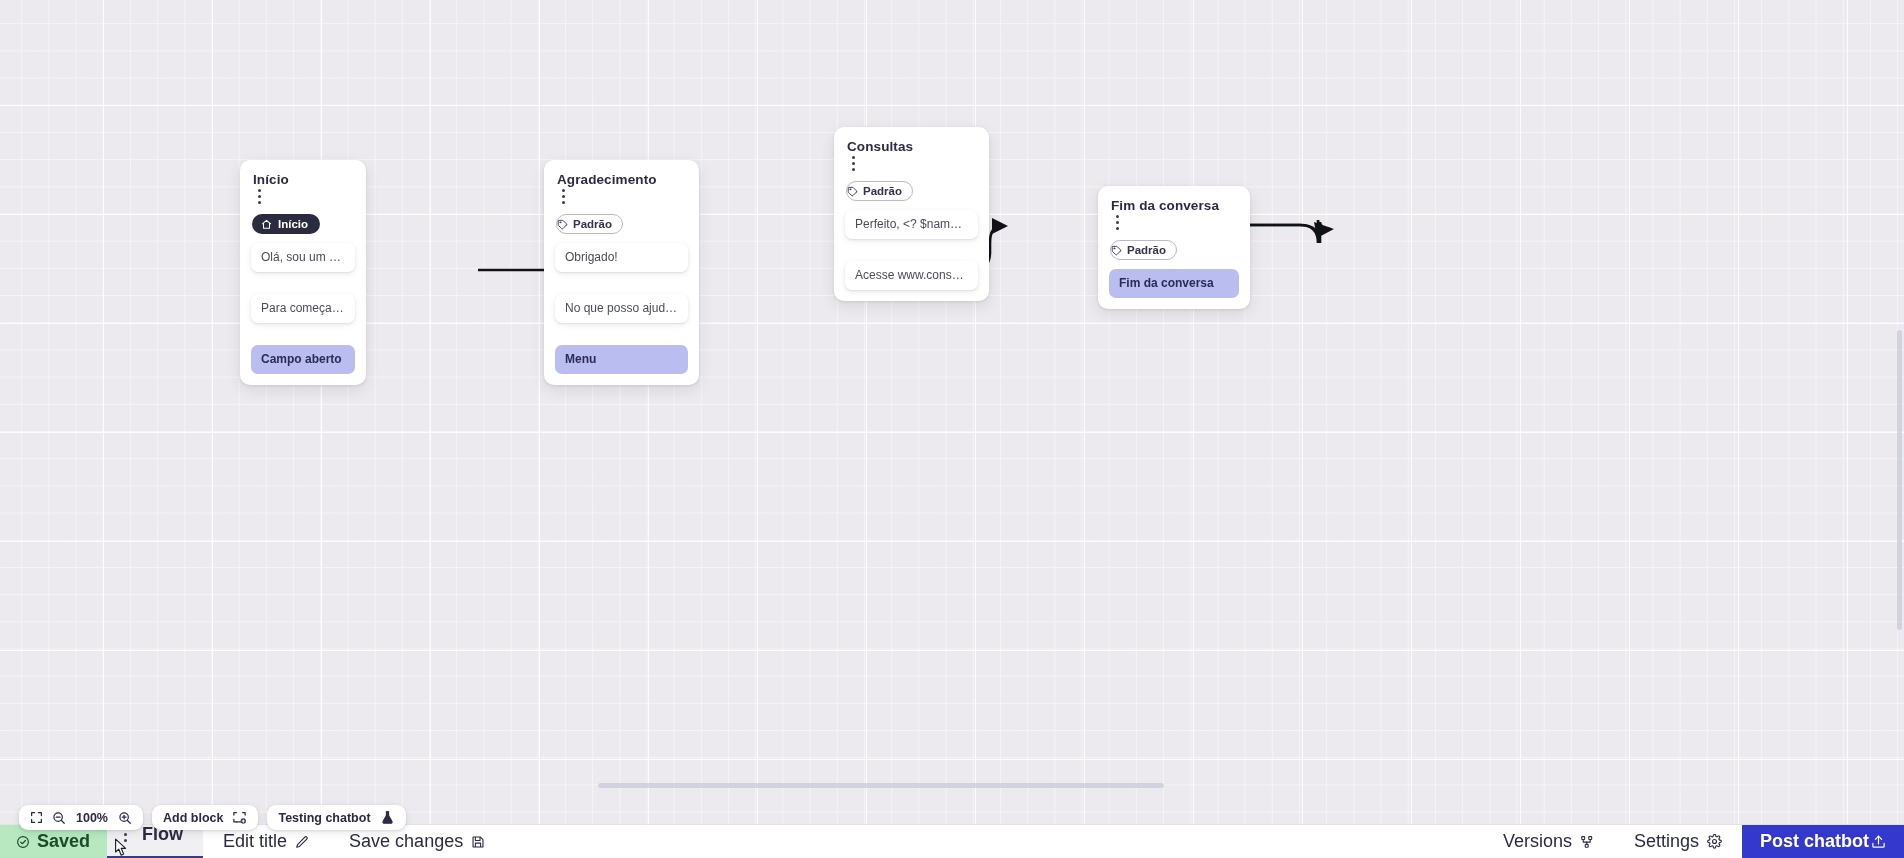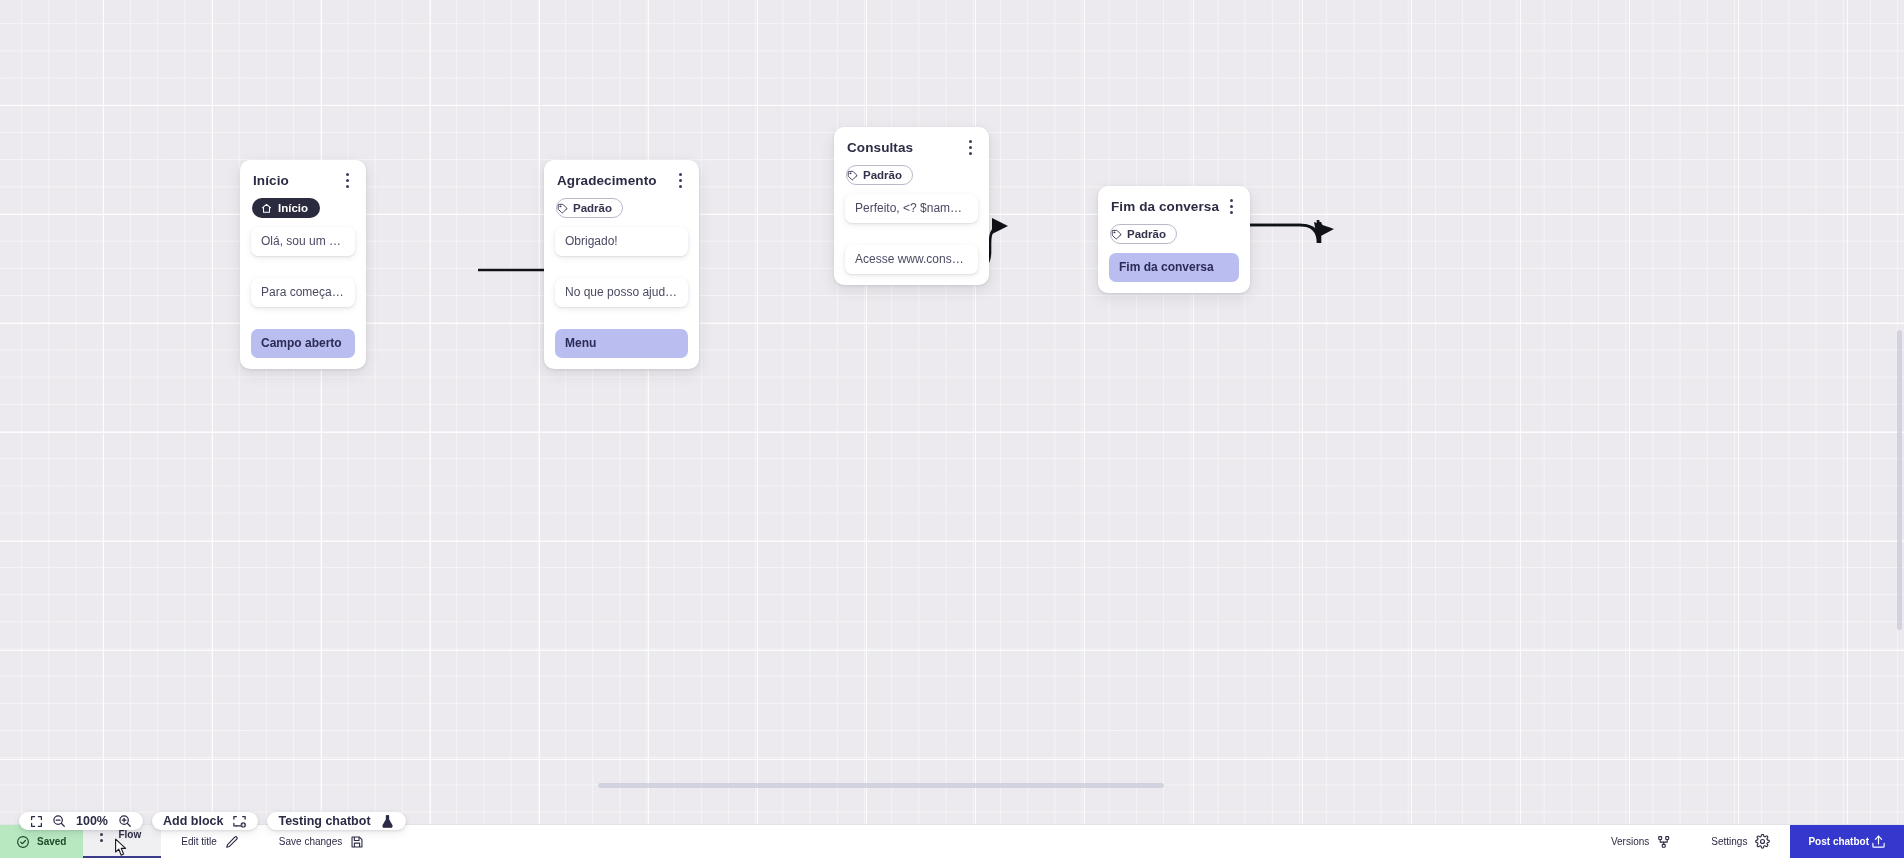--- a/index.html
+++ b/index.html
@@ -31,22 +31,23 @@
   
   .node {
     position: absolute;
     background: #ffffff;
     border-radius: 10px;
     box-shadow: 0 1px 3px rgba(22,22,40,0.10), 0 5px 16px rgba(22,22,40,0.09);
     padding: 12px 11px 11px 11px;
     user-select: none;
   }
   .node-head {
-    display: flex; align-items: flex-end; justify-content: space-between;
+    display: flex; align-items: flex-start; justify-content: space-between;
     margin-bottom: 9px;
+    flex-direction: column;
   }
   .node-title {
     font-size: 13.5px; font-weight: 700; color: #2b2b45;
     letter-spacing: .1px; line-height: 16px; padding-left: 2px;
   }
   .kebab {
     width: 16px; height: 18px; display: flex; flex-direction: column;
     align-items: center; justify-content: center; gap: 3px;
     cursor: pointer; flex: 0 0 auto; margin-top: -1px;
   }
@@ -87,36 +88,36 @@
 
   
   .float-bar {
     position: absolute; left: 19px; bottom: 28px;
     display: flex; align-items: center; gap: 9px;
     z-index: 5;
   }
   .pill {
     background: #fff; border-radius: 9px;
     box-shadow: 0 1px 3px rgba(22,22,40,0.13), 0 3px 10px rgba(22,22,40,0.08);
-    height: 18px; display: flex; align-items: center;
+    height: 25px; display: flex; align-items: center;
     padding: 0 11px; gap: 9px;
     font-size: 12.5px; color: #2b2b45; font-weight: 600;
     cursor: pointer;
   }
   .pill .zoomval { font-size: 12.5px; font-weight: 600; color: #2b2b45; min-width: 34px; text-align: center; }
   .ico { display: flex; align-items: center; justify-content: center; }
 
   
   .statusbar {
     position: absolute; left: 0; bottom: 0;
     width: 1904px; height: 34px;
     background: #ffffff;
     border-top: 1px solid #e3e3ea;
     display: flex; align-items: stretch;
-    font-size: 10px;
+    font-size: 18px;
   }
   .saved {
     background: #b7e8c0; color: #1d4a28;
     display: flex; align-items: center; gap: 7px;
     padding: 0 17px 0 16px; font-weight: 600;
   }
   .flowtab {
     display: flex; align-items: center; gap: 9px;
     padding: 0 20px 12px 10px;
     background: #f0f0f3;

